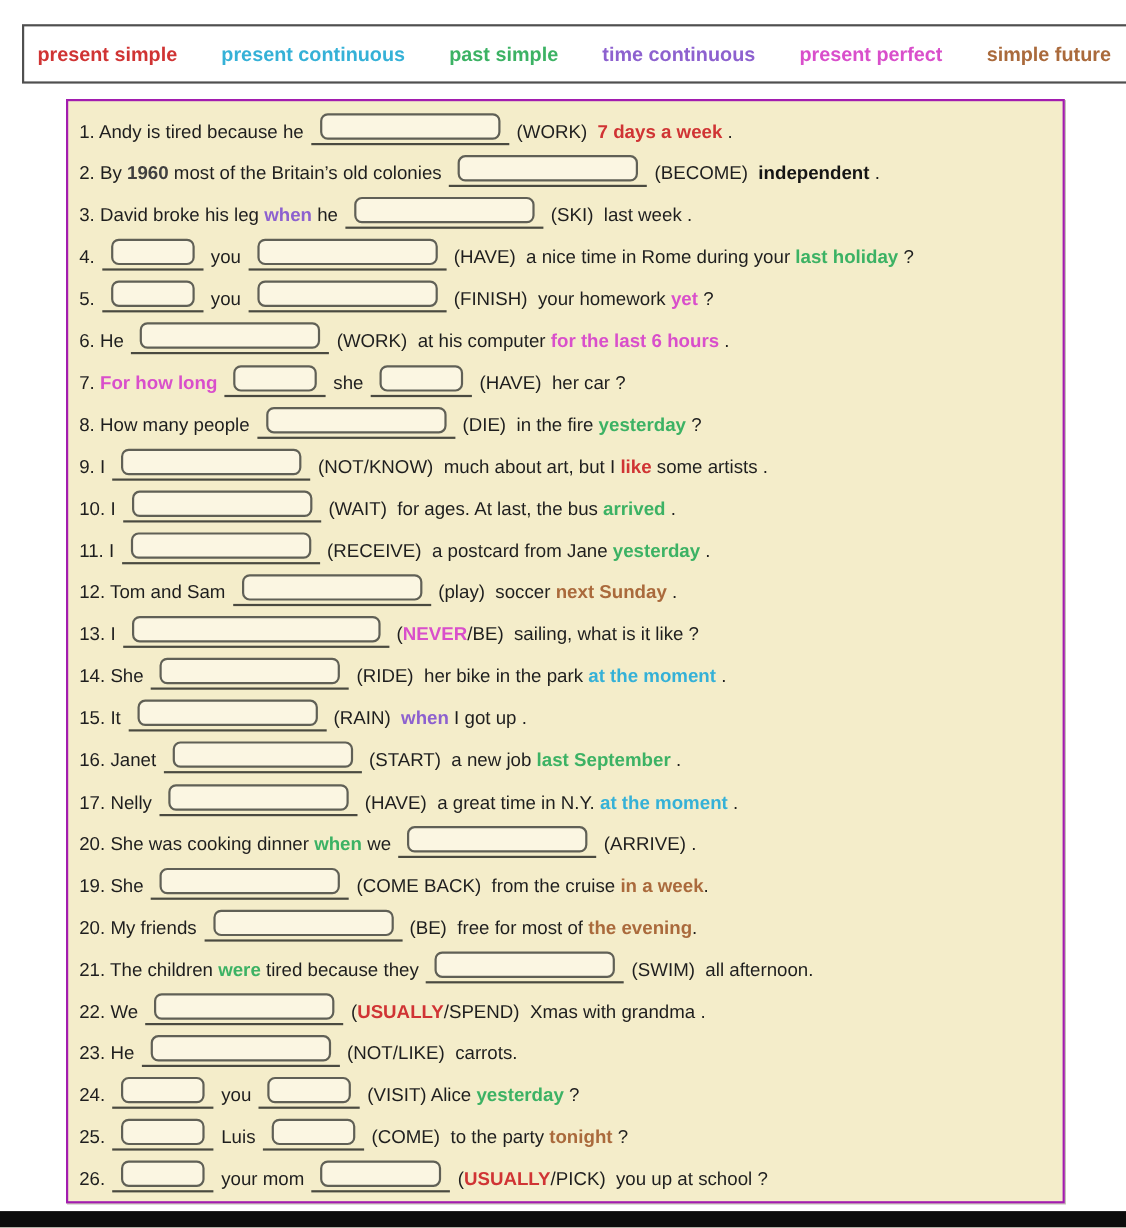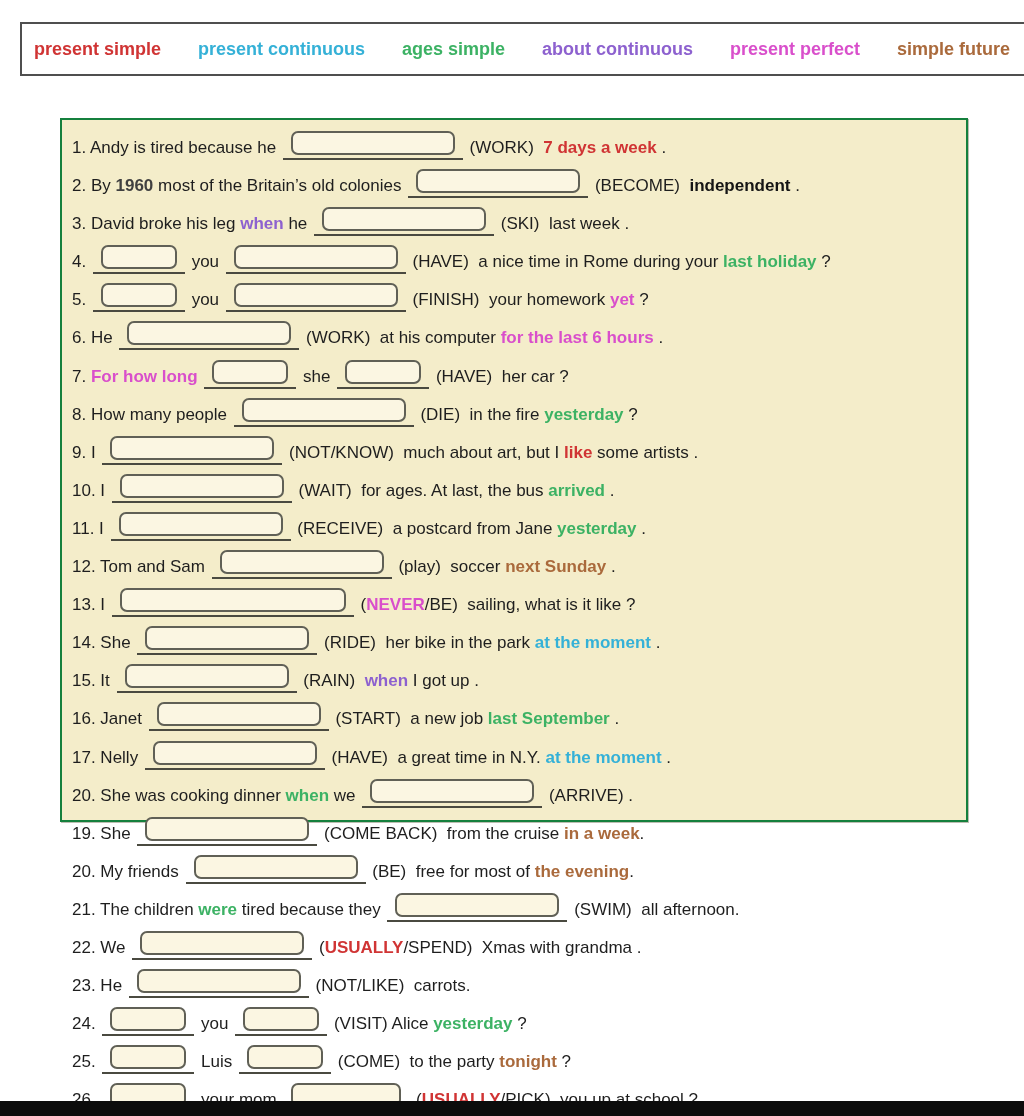--- a/index.html
+++ b/index.html
@@ -13,25 +13,24 @@
   
   .tense-bar{
     position:absolute;left:20px;top:22px;width:1022px;height:54px;
     background:#ffffff;border:2px solid #4f4f4f;box-sizing:border-box;
     display:flex;align-items:center;justify-content:space-between;
     padding:0 30px 0 12px;
   }
   .tense{font-size:18px;font-weight:700;white-space:nowrap;}
   
   .worksheet{
-    position:absolute;left:60px;top:90px;width:908px;height:704px;
-    background:#f4edca;border:2px solid #15803d;box-sizing:border-box;
+    position:absolute;left:60px;top:90px;width:908px;height:1004px;
+    background:#f4edca;border:2px solid #a21caf;box-sizing:border-box;
     padding:9px 8px 0 10px;
     box-shadow:1px 1px 0 #bdbdb2;
-    margin-top:28px;
   }
   .row{
     display:block;white-space:nowrap;line-height:38.1px;height:38.1px;
     font-size:17px;color:#1e1e1e;
   }
   .hl{font-weight:700;}
   .bold{font-weight:700;color:#151515;}
   
   .blank{
     display:inline-block;vertical-align:-7px;
@@ -53,22 +52,22 @@
     position:absolute;left:0;top:1101px;width:1024px;height:15px;
     background:#0c0c0c;
   }
 </style>
 </head>
 <body>
 
 <div class="tense-bar">
     <span class="tense" style="color: rgb(208, 52, 52);">present simple</span>
     <span class="tense" style="color: rgb(53, 177, 215);">present continuous</span>
-    <span class="tense" style="color: rgb(60, 178, 100);">ages simple</span>
-    <span class="tense" style="color: rgb(141, 97, 207);">about continuous</span>
+    <span class="tense" style="color: rgb(60, 178, 100);">past simple</span>
+    <span class="tense" style="color: rgb(141, 97, 207);">time continuous</span>
     <span class="tense" style="color: rgb(217, 79, 203);">present perfect</span>
     <span class="tense" style="color: rgb(170, 106, 60);">simple future</span>
   </div>
 
 <div class="worksheet">
     <div class="row"><span>1. Andy is tired because he </span><span class="blank l"><span class="blank-box"></span></span><span> (WORK)&nbsp; </span><span class="hl" style="color: rgb(208, 52, 52);">7 days a week</span><span> .</span></div>
     <div class="row"><span>2. By </span><span class="hl" style="color: #404040;">1960</span><span> most of the Britain’s old colonies </span><span class="blank l"><span class="blank-box"></span></span><span> (BECOME)&nbsp; </span><span class="bold">independent</span><span> .</span></div>
     <div class="row"><span>3. David broke his leg </span><span class="hl" style="color: rgb(141, 97, 207);">when</span><span> he </span><span class="blank l"><span class="blank-box"></span></span><span> (SKI)&nbsp; last week .</span></div>
     <div class="row"><span>4. </span><span class="blank s"><span class="blank-box"></span></span><span> you </span><span class="blank l"><span class="blank-box"></span></span><span> (HAVE)&nbsp; a nice time in Rome during your </span><span class="hl" style="color: rgb(60, 178, 100);">last holiday</span><span> ?</span></div>
     <div class="row"><span>5. </span><span class="blank s"><span class="blank-box"></span></span><span> you </span><span class="blank l"><span class="blank-box"></span></span><span> (FINISH)&nbsp; your homework </span><span class="hl" style="color: rgb(217, 79, 203);">yet</span><span> ?</span></div>

